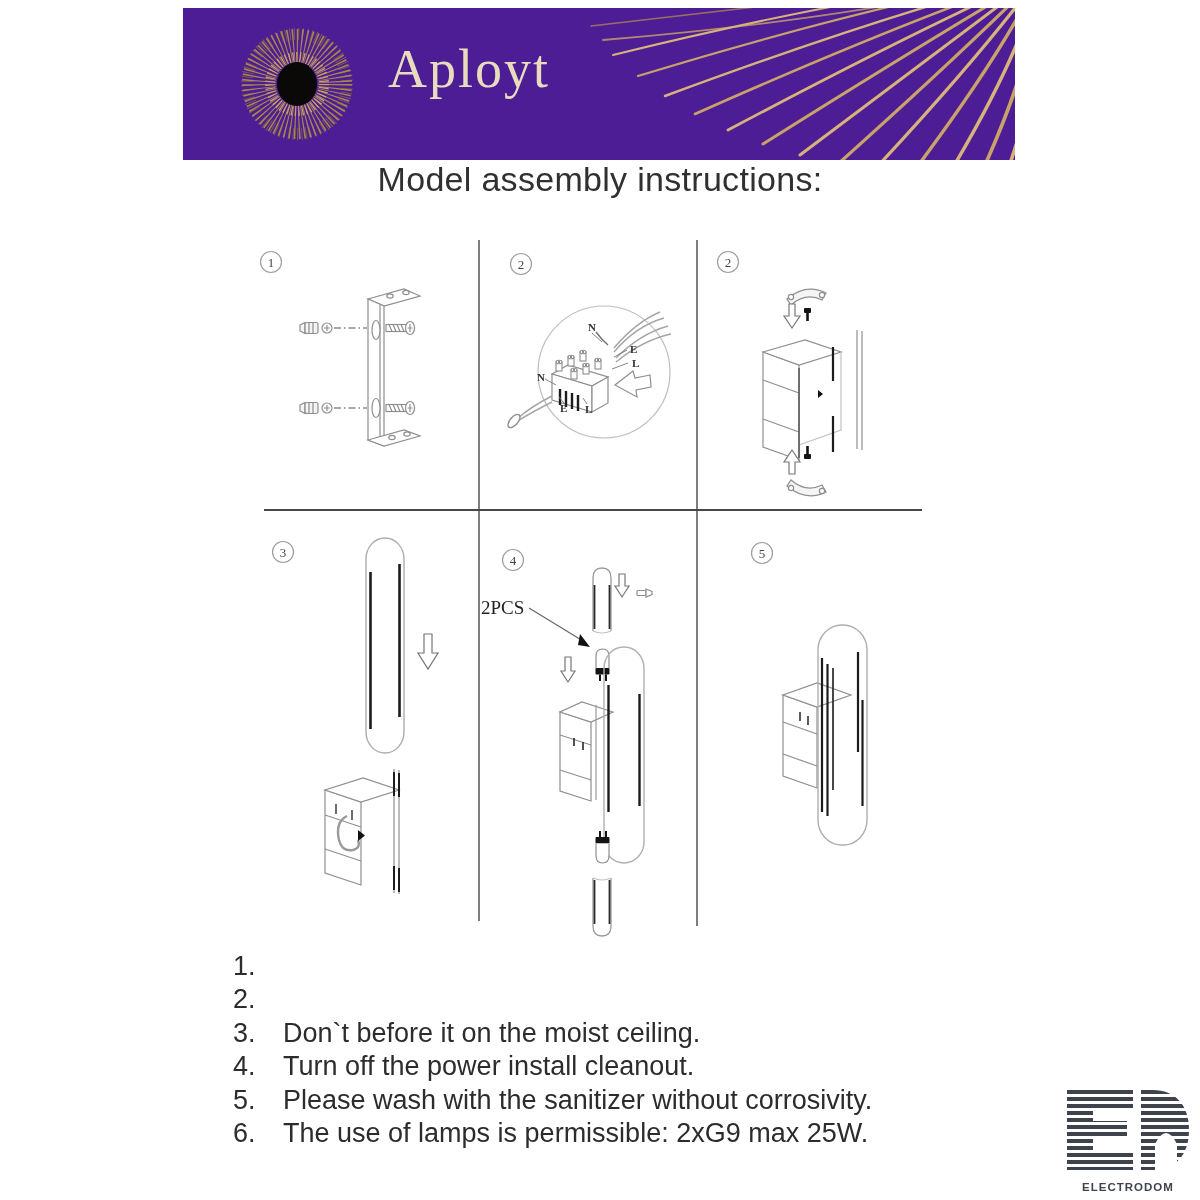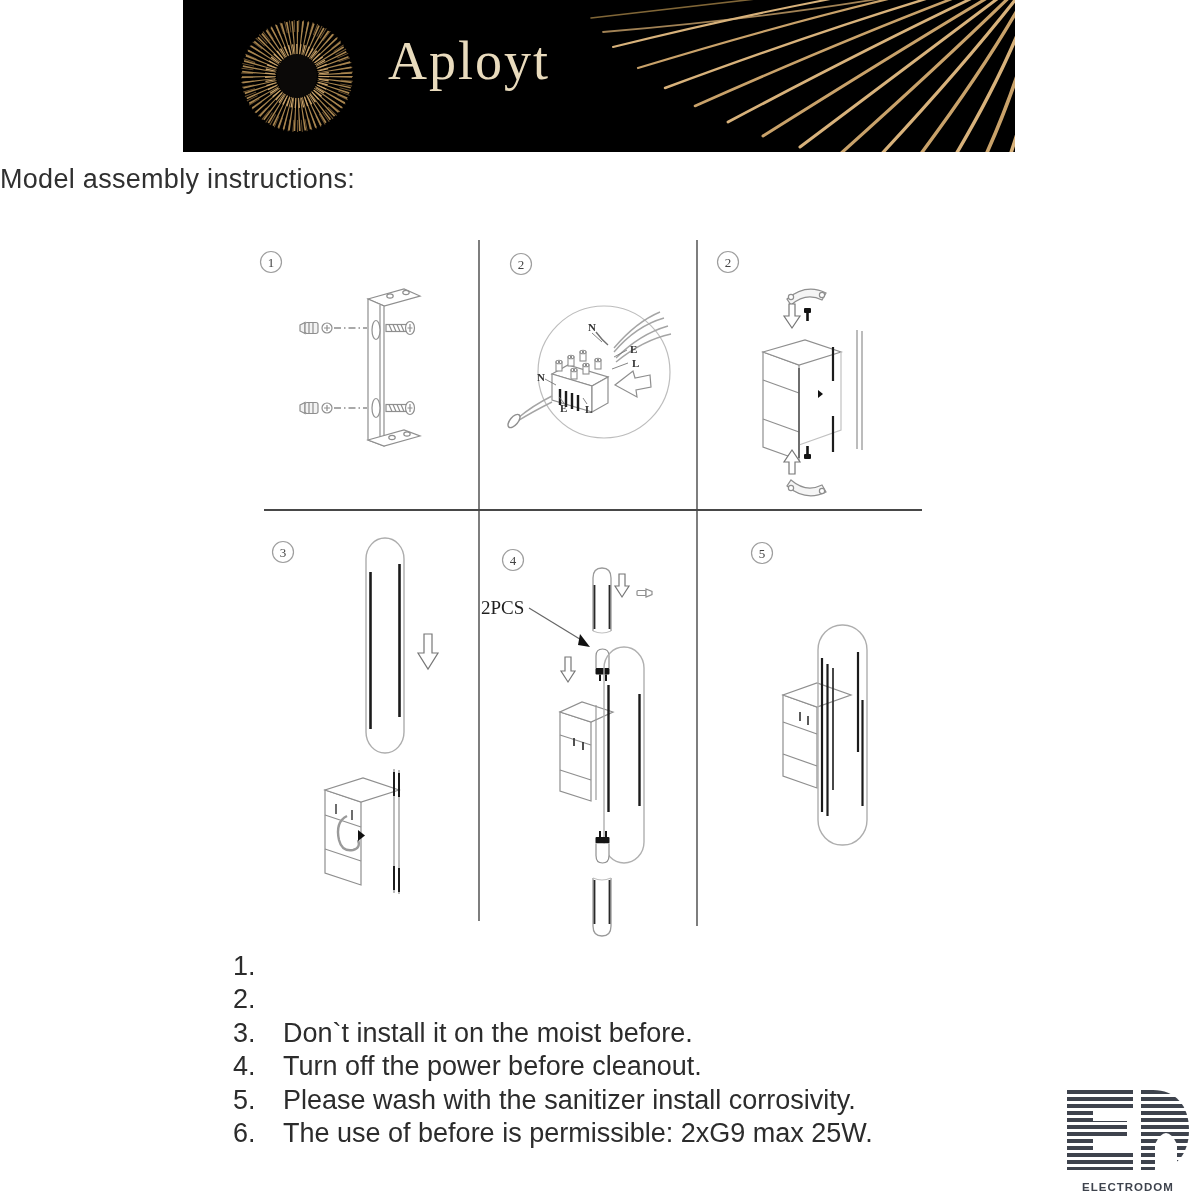--- a/index.html
+++ b/index.html
@@ -1,25 +1,25 @@
 <!DOCTYPE html>
 <html><head>
 <meta charset="utf-8">
 <style>
   html,body{margin:0;padding:0;background:#fff;}
   .page{position:relative;width:1200px;height:1200px;background:#ffffff;overflow:hidden;
         font-family:"Liberation Sans",sans-serif;}
   
-  .banner{position:absolute;left:183px;top:0;width:832px;height:152px;background:#000000;overflow:hidden;}
+  .banner{position:absolute;left:183px;top:8px;width:832px;height:152px;background:#4c1d95;overflow:hidden;}
   .banner svg{position:absolute;left:0;top:0;}
   .brand{position:absolute;left:205px;top:34px;font-family:"Liberation Serif",serif;
          font-size:54px;font-weight:400;color:#e9dbbd;letter-spacing:2px;line-height:1;}
   
-  .title{position:absolute;left:0;top:163px;width:1200px;color:#303030;
-         font-size:27px;line-height:33px;letter-spacing:0.3px;}
+  .title{position:absolute;left:0;top:163px;width:1200px;text-align:center;color:#303030;
+         font-size:34px;line-height:33px;letter-spacing:0.3px;}
   
   .diagram{position:absolute;left:240px;top:240px;}
   
   .list{position:absolute;left:233px;top:950px;color:#2c2c2c;font-size:27px;}
   .list .row{display:flex;line-height:33.4px;}
   .list .num{width:50px;flex:0 0 50px;}
   
   .wm{position:absolute;left:1063px;top:1090px;width:130px;text-align:center;}
   .wm-text{margin-top:7px;font-size:11.5px;letter-spacing:1px;color:#3e434d;font-weight:bold;}
 </style>
@@ -300,33 +300,33 @@
 
   <div class="list">
     <div class="row">
       <span class="num">1.</span>
     </div>
     <div class="row">
       <span class="num">2.</span>
     </div>
     <div class="row">
       <span class="num">3.</span>
-      <span>Don`t install it on the moist before.</span>
+      <span>Don`t before it on the moist ceiling.</span>
     </div>
     <div class="row">
       <span class="num">4.</span>
-      <span>Turn off the power before cleanout.</span>
+      <span>Turn off the power install cleanout.</span>
     </div>
     <div class="row">
       <span class="num">5.</span>
-      <span>Please wash with the sanitizer install corrosivity.</span>
+      <span>Please wash with the sanitizer without corrosivity.</span>
     </div>
     <div class="row">
       <span class="num">6.</span>
-      <span>The use of before is permissible: 2xG9 max 25W.</span>
+      <span>The use of lamps is permissible: 2xG9 max 25W.</span>
     </div>
   </div>
 
   <div class="wm">
     <svg width="122" height="80" viewBox="0 0 122 80">
       <defs>
         <pattern id="st" width="8" height="7" patternUnits="userSpaceOnUse">
           <rect width="8" height="4" fill="#3e434d"></rect>
         </pattern>
       </defs>

